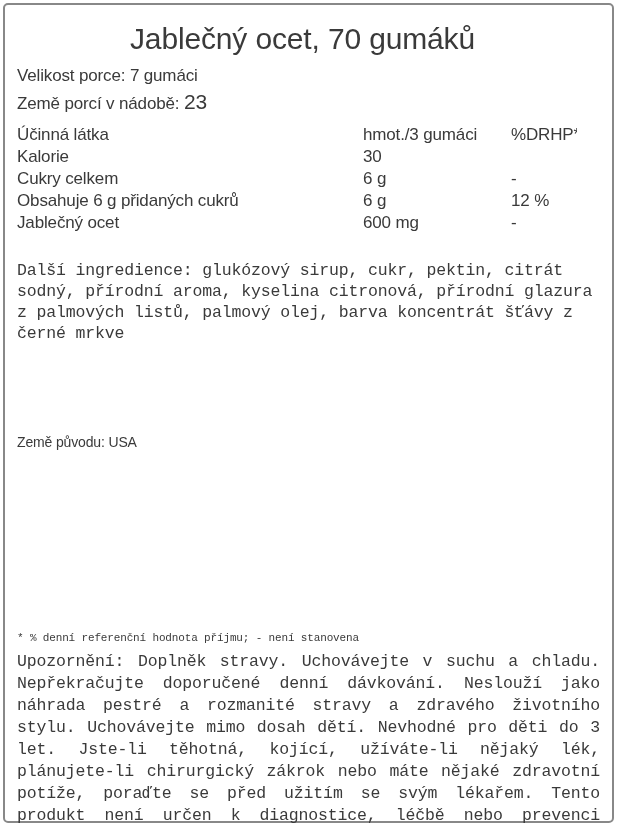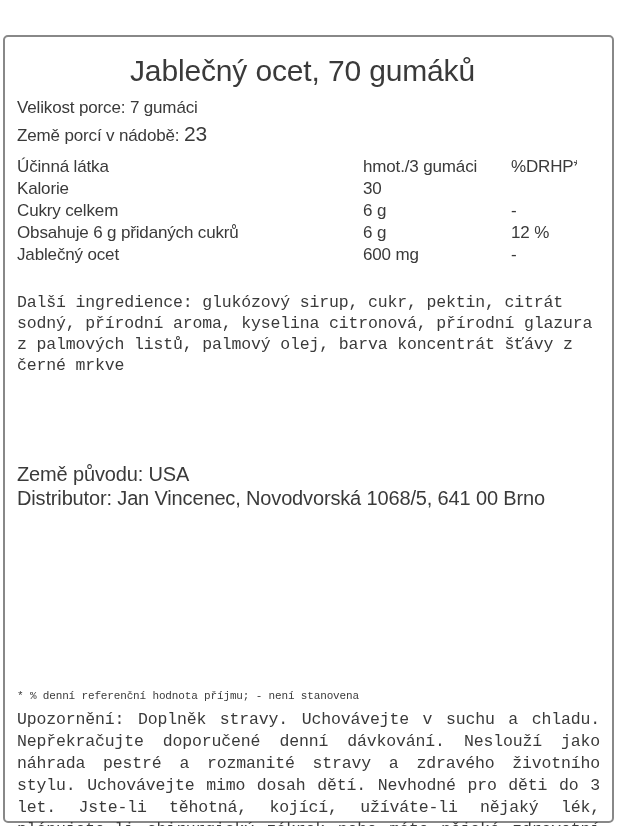--- a/index.html
+++ b/index.html
@@ -20,21 +20,20 @@
     background: #ffffff;
   }
   .label {
     position: absolute;
     top: 3px; left: 3px; right: 3px; bottom: 3px;
     border: 2px solid #888888;
     border-radius: 5px;
     box-sizing: border-box;
     padding: 8px 24px 0 12px;
     background: #ffffff;
-    margin-top: 32px;
   }
   p { margin: 0; font-family: Liberation Mono, monospace; }
   .title {
     margin-top: 8px;
     font-size: 30px;
     line-height: 36px;
     text-align: center;
     white-space: nowrap;
   }
   .serving-size {
@@ -68,21 +67,21 @@
   .c2 { width: 148px; text-align: left; }
   .c3 { width: 66px;  text-align: left; }
   .ingredients {
     margin-top: 26px;
     width: 583px;
     font-size: 16.5px;
     line-height: 21px;
   }
   .origin {
     margin-top: 87px;
-    font-size: 20px;
+    font-size: 14px;
     line-height: 22px;
   }
   .distributor {
     font-size: 20px;
     line-height: 26px;
     white-space: nowrap;
   }
   .footnote {
     margin-top: 174px;
     font-size: 11px;
@@ -140,20 +139,19 @@
           <td class="c2">600 mg</td>
           <td class="c3">-</td>
         </tr>
       </tbody>
     </table>
 
     <p class="ingredients">Další ingredience: glukózový sirup, cukr, pektin, citrát sodný, přírodní aroma, kyselina citronová, přírodní glazura z palmových listů, palmový olej, barva koncentrát šťávy z černé mrkve</p>
 
     <div class="origin">Země původu: USA</div>
 
-    <div class="distributor">Distributor: Jan Vincenec, Novodvorská 1068/5, 641 00 Brno</div>
 
     <p class="footnote">* % denní referenční hodnota příjmu; - není stanovena</p>
 
     <p class="warning">Upozornění: Doplněk stravy. Uchovávejte v suchu a chladu. Nepřekračujte doporučené denní dávkování. Neslouží jako náhrada pestré a rozmanité stravy a zdravého životního stylu. Uchovávejte mimo dosah dětí. Nevhodné pro děti do 3 let. Jste-li těhotná, kojící, užíváte-li nějaký lék, plánujete-li chirurgický zákrok nebo máte nějaké zdravotní potíže, poraďte se před užitím se svým lékařem. Tento produkt není určen k diagnostice, léčbě nebo prevenci jakékoli nemoci.</p>
 
   </div>
 </div>
 
 </body></html>

